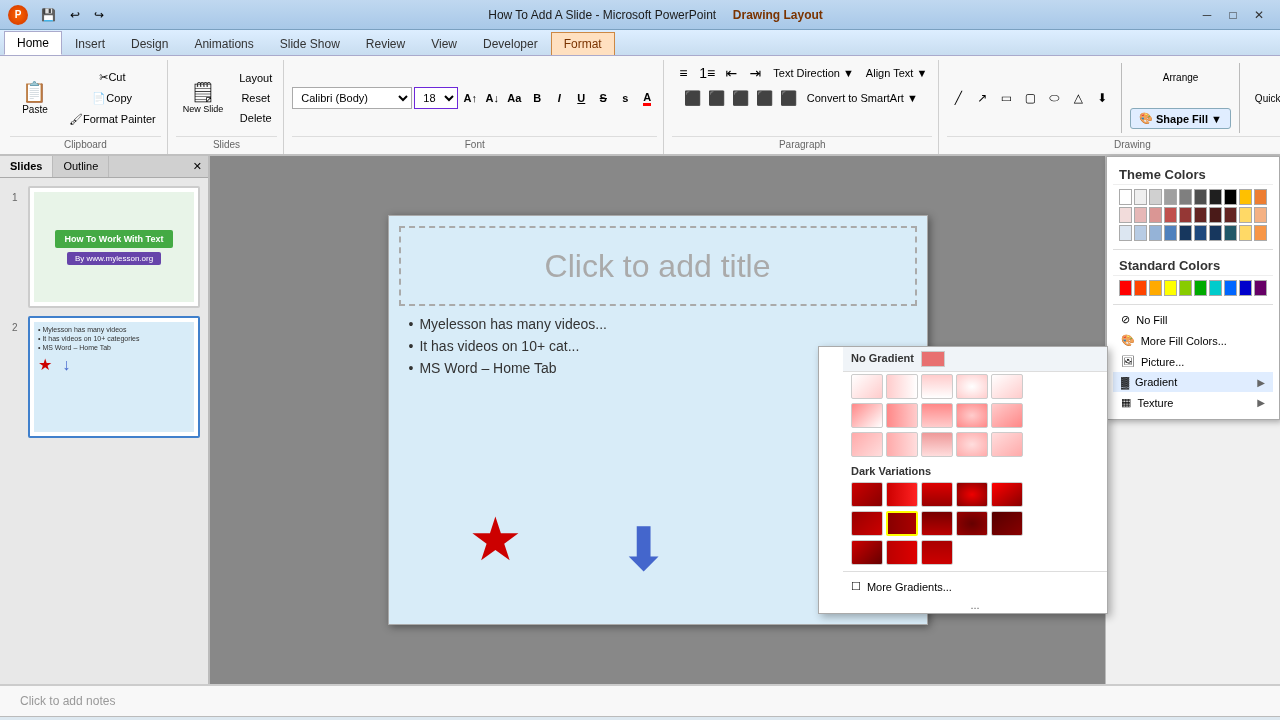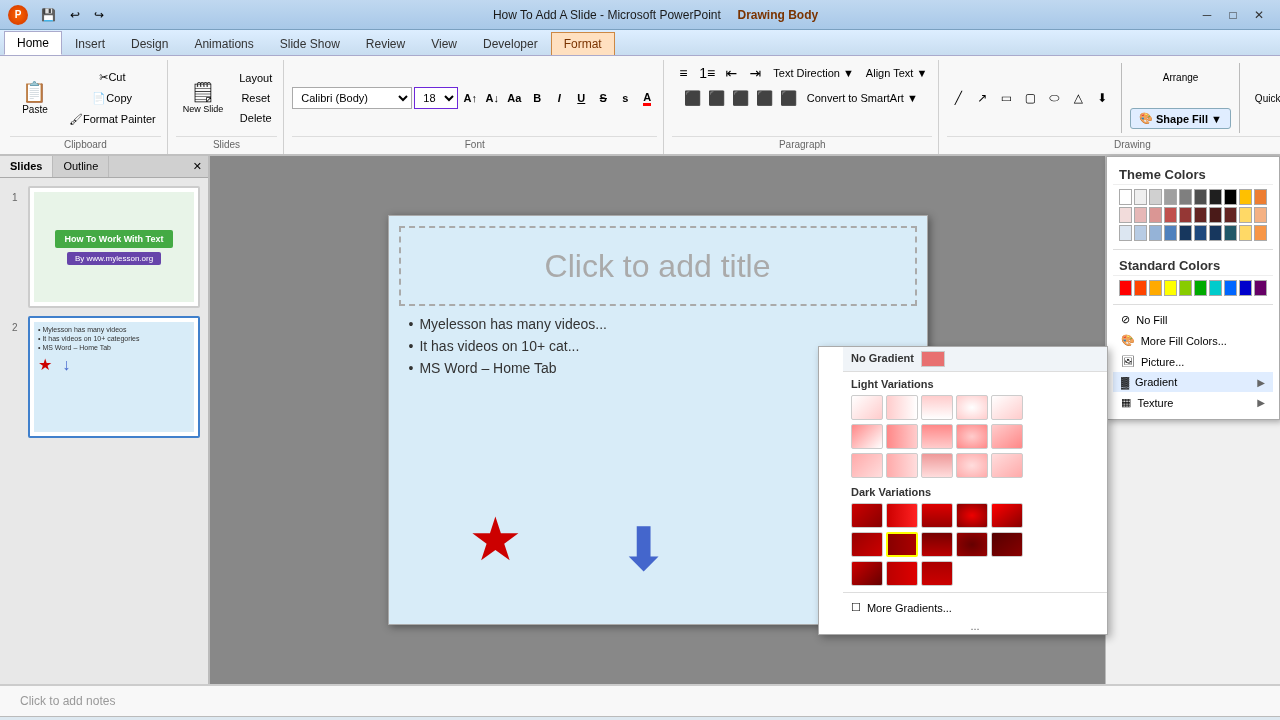--- a/index.html
+++ b/index.html
@@ -453,21 +453,21 @@
 
 <div id="title-bar">
   <div class="app-icon">P</div>
   <div style="display:flex;gap:4px;margin-right:8px;">
     <div class="ribbon-btn-small" style="font-size:12px;">💾</div>
     <div class="ribbon-btn-small" style="font-size:12px;">↩</div>
     <div class="ribbon-btn-small" style="font-size:12px;">↪</div>
   </div>
   <div id="title-text">
     <span>How To Add A Slide - Microsoft PowerPoint</span> &nbsp;&nbsp;&nbsp;
-    <span style="color:#7a3300;font-weight:bold;">Drawing Body</span>
+    <span style="color:#7a3300;font-weight:bold;">Drawing Layout</span>
   </div>
   <button class="title-btn">─</button>
   <button class="title-btn">□</button>
   <button class="title-btn close">✕</button>
 </div>
 
 <div id="ribbon-tabs">
   <div class="ribbon-tab active">Home</div>
   <div class="ribbon-tab">Insert</div>
   <div class="ribbon-tab">Design</div>
@@ -745,21 +745,20 @@
       </div>
     </div>
   </div>
 </div>
 
 <div id="gradient-sub-panel" style="position: fixed; top: 346px; left: 818px; padding-left: 24px;">
   <div class="gradient-panel-header">
     <span>No Gradient</span>
     <span style="display:inline-block;width:24px;height:16px;background:#e87070;border:1px solid #ccc;vertical-align:middle;margin-left:4px;"></span>
   </div>
-  <div class="gradient-section-title">Light Variations</div>
 
   <div class="gradient-row">
     <div class="gradient-swatch" style="background:linear-gradient(135deg,#fff 0%,#fcc 100%);"></div>
     <div class="gradient-swatch" style="background:linear-gradient(to right,#fcc 0%,#fff 100%);"></div>
     <div class="gradient-swatch" style="background:linear-gradient(to bottom,#fcc 0%,#fff 100%);"></div>
     <div class="gradient-swatch" style="background:radial-gradient(#fff 0%,#fcc 100%);"></div>
     <div class="gradient-swatch" style="background:linear-gradient(to bottom right,#fff 0%,#fcc 100%);"></div>
   </div>
   <div class="gradient-row">
     <div class="gradient-swatch" style="background:linear-gradient(135deg,#f88 0%,#fff 100%);"></div>

